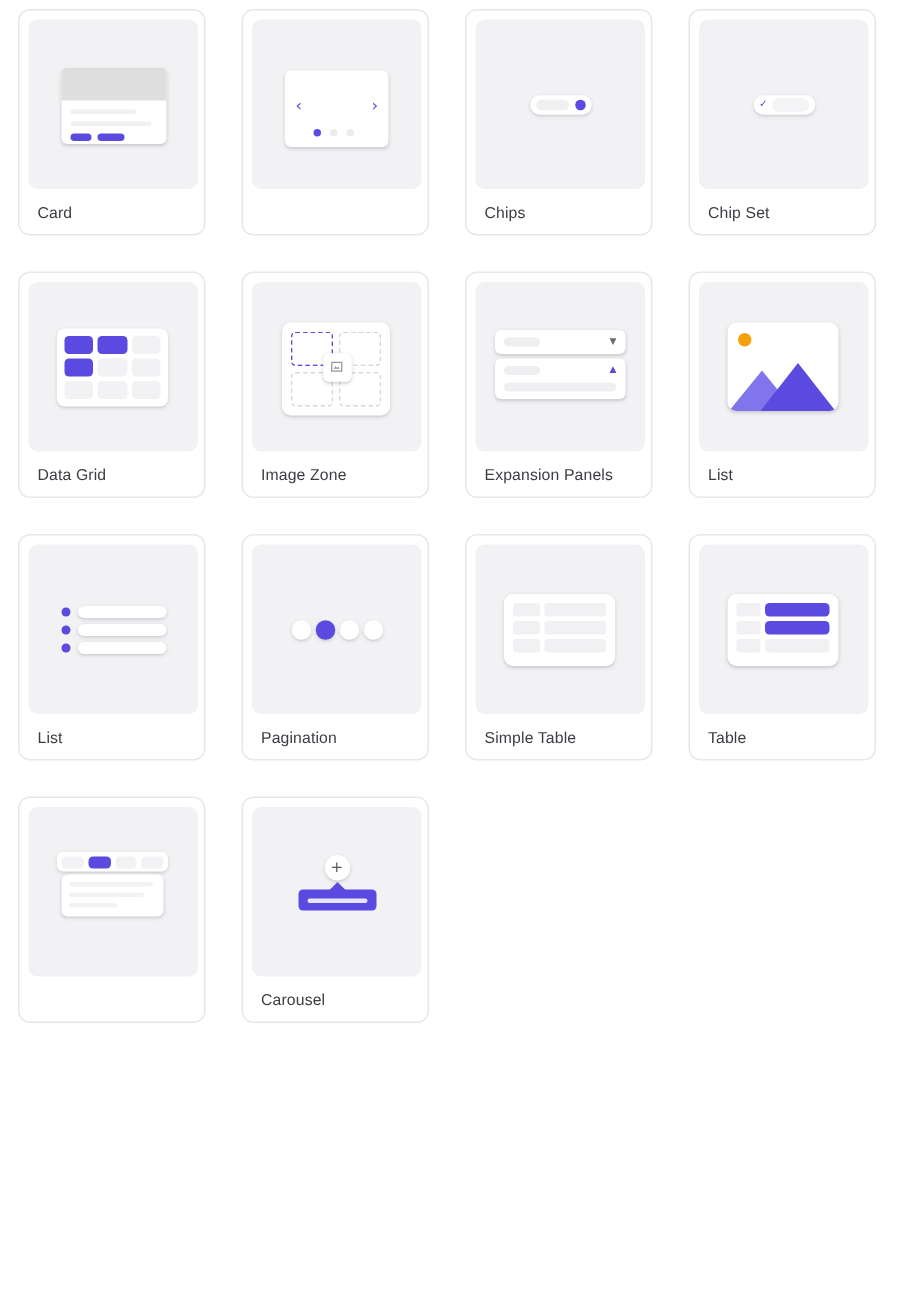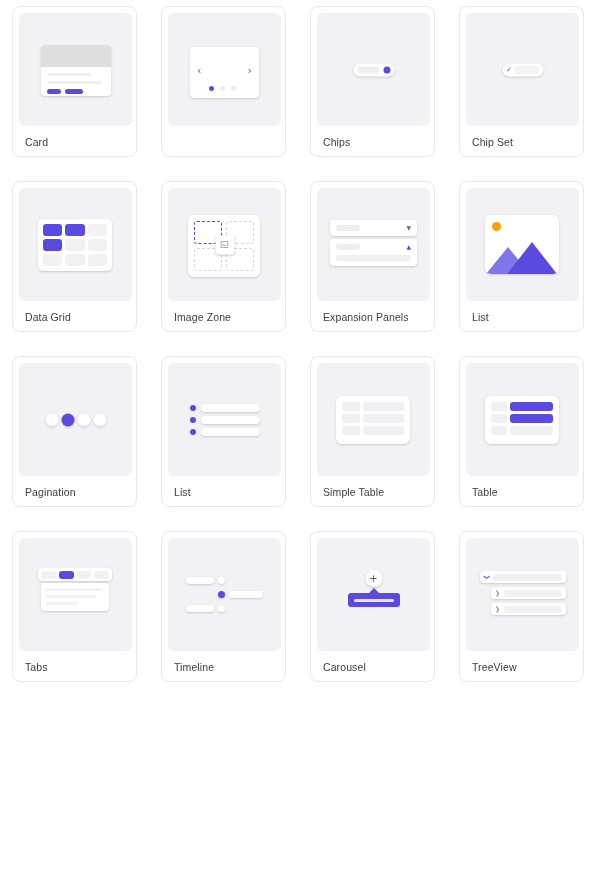--- a/index.html
+++ b/index.html
@@ -390,50 +390,50 @@
         <div class="sun"></div>
         <div class="m1"></div>
         <div class="m2"></div>
       </div>
     </div>
     <div class="comp-label">List</div>
   </div>
 
   <div class="comp-card">
     <div class="thumb">
+      <div class="c list-wrap">
+        <div class="list-row">
+          <div class="bullet"></div>
+          <div class="bar shadow-sm"></div>
+        </div>
+        <div class="list-row">
+          <div class="bullet"></div>
+          <div class="bar shadow-sm"></div>
+        </div>
+        <div class="list-row">
+          <div class="bullet"></div>
+          <div class="bar shadow-sm"></div>
+        </div>
+      </div>
+    </div>
+    <div class="comp-label">List</div>
+  </div>
+
+  <div class="comp-card">
+    <div class="thumb">
       <div class="c pag-wrap">
         <div class="pag-dot shadow-sm"></div>
         <div class="pag-dot on shadow-sm"></div>
         <div class="pag-dot shadow-sm"></div>
         <div class="pag-dot shadow-sm"></div>
       </div>
     </div>
     <div class="comp-label">Pagination</div>
   </div>
 
-  <div class="comp-card">
-    <div class="thumb">
-      <div class="c list-wrap">
-        <div class="list-row">
-          <div class="bullet"></div>
-          <div class="bar shadow-sm"></div>
-        </div>
-        <div class="list-row">
-          <div class="bullet"></div>
-          <div class="bar shadow-sm"></div>
-        </div>
-        <div class="list-row">
-          <div class="bullet"></div>
-          <div class="bar shadow-sm"></div>
-        </div>
-      </div>
-    </div>
-    <div class="comp-label">List</div>
-  </div>
-
 
   <div class="comp-card">
     <div class="thumb">
       <div class="c stable shadow-sm">
         <div class="row">
           <div class="c1"></div>
           <div class="c2"></div>
         </div>
         <div class="row">
           <div class="c1"></div>
@@ -475,63 +475,30 @@
         <div class="tab on"></div>
         <div class="tab"></div>
         <div class="tab"></div>
       </div>
       <div class="c tabs-panel shadow-sm">
         <div class="ln a"></div>
         <div class="ln b"></div>
         <div class="ln c"></div>
       </div>
     </div>
-    <div class="comp-label">Tabs</div>
-  </div>
-
-  <div class="comp-card">
-    <div class="thumb">
-      <div class="c tl">
-        <div class="bar r1bar shadow-sm"></div>
-        <div class="node r1node shadow-sm"></div>
-        <div class="node on r2node shadow-sm"></div>
-        <div class="bar r2bar shadow-sm"></div>
-        <div class="bar r3bar shadow-sm"></div>
-        <div class="node r3node shadow-sm"></div>
-      </div>
-    </div>
-    <div class="comp-label">Timeline</div>
-  </div>
+  </div>
+
 
   <div class="comp-card">
     <div class="thumb">
       <div class="c tt-circle shadow-sm">
         <span>+</span>
       </div>
       <div class="c tt-arrow"></div>
       <div class="c tt-box">
         <div class="inner"></div>
       </div>
     </div>
     <div class="comp-label">Carousel</div>
   </div>
 
-  <div class="comp-card">
-    <div class="thumb">
-      <div class="c tree">
-        <div class="tree-row shadow-sm">
-          <span class="chev open" style="transform:rotate(90deg)">❯</span>
-          <div class="bar"></div>
-        </div>
-        <div class="tree-row ind shadow-sm">
-          <span class="chev closed">❯</span>
-          <div class="bar"></div>
-        </div>
-        <div class="tree-row ind shadow-sm">
-          <span class="chev closed">❯</span>
-          <div class="bar"></div>
-        </div>
-      </div>
-    </div>
-    <div class="comp-label">TreeView</div>
-  </div>
 
 </div>
 
 </body></html>

